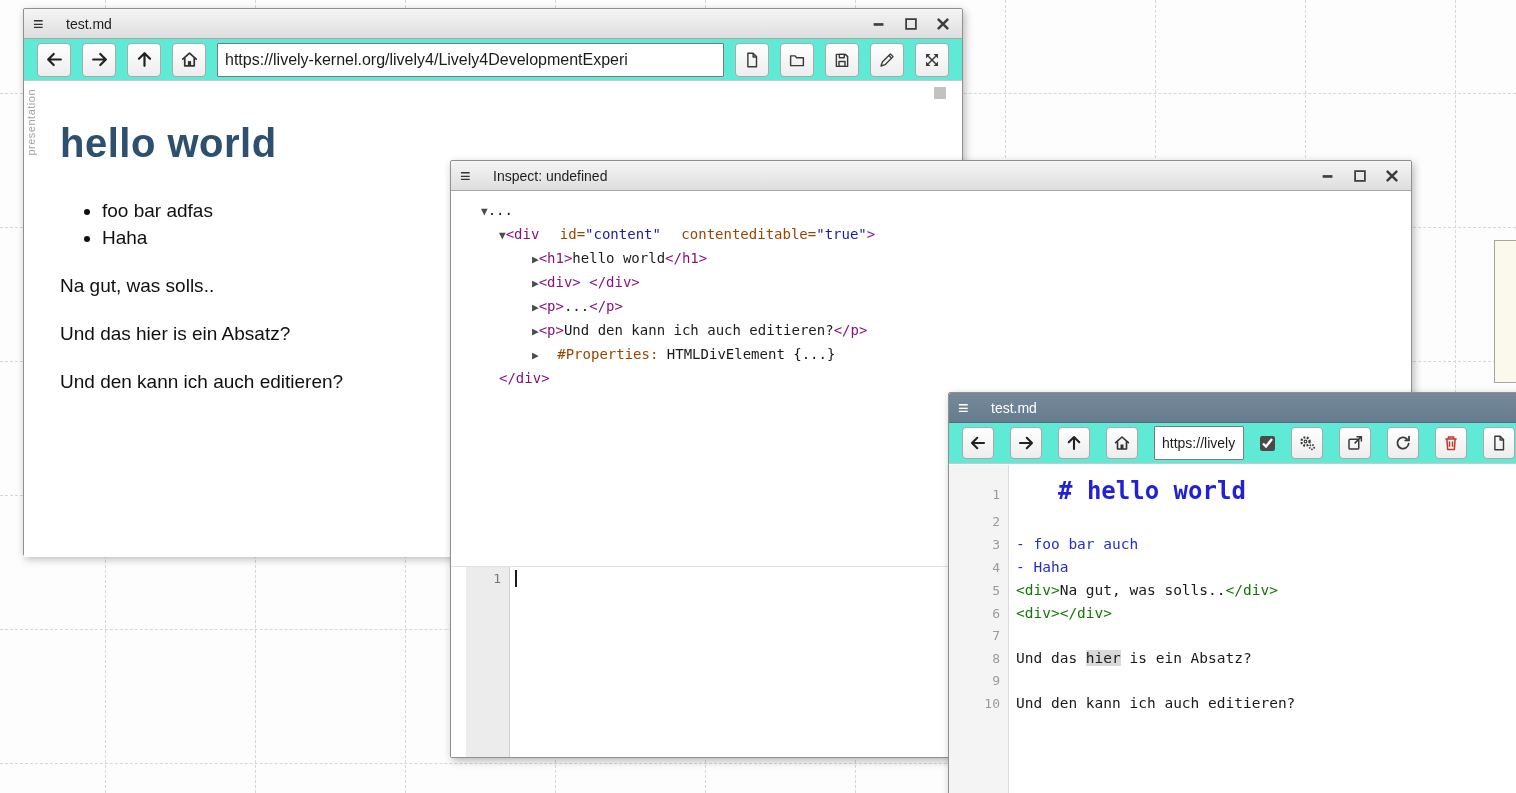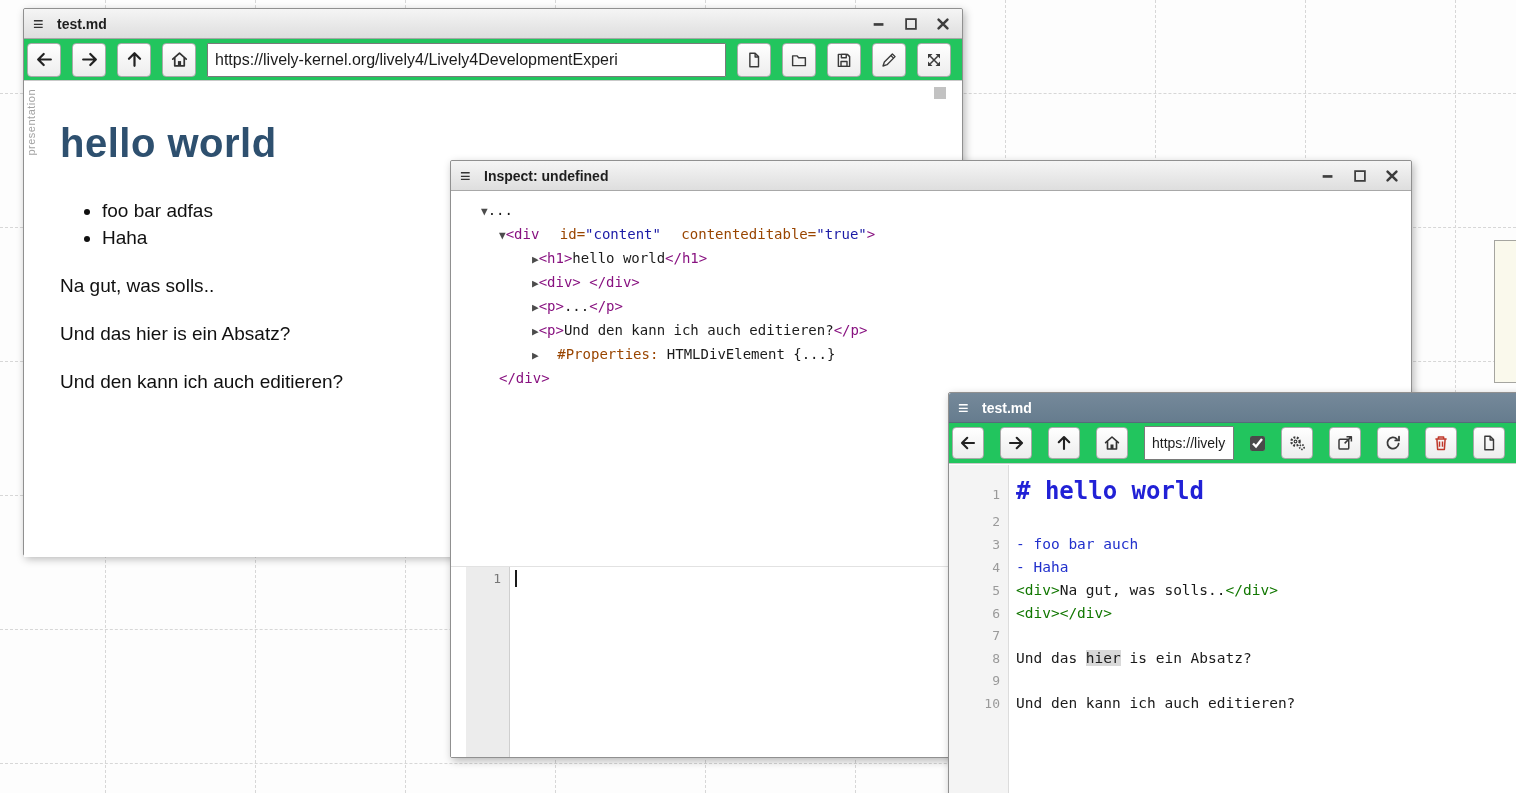--- a/index.html
+++ b/index.html
@@ -13,26 +13,26 @@
   .gridline-h { position:absolute; left:0; right:0; height:0; border-top:1px dashed #d7d7d7; }
   .gridline-v { position:absolute; top:0; bottom:0; width:0; border-left:1px dashed #d7d7d7; }
 
   
   .window { position:absolute; background:#fff; border:1px solid #909090; border-radius:2px;
             box-shadow:2px 3px 9px rgba(0,0,0,.28); }
   .titlebar { height:30px; display:flex; align-items:center; padding:0 9px;
               background:linear-gradient(#f5f5f5,#dedede); border-bottom:1px solid #a8a8a8;
               border-radius:2px 2px 0 0; }
   .hamburger { font-size:18px; font-weight:bold; color:#333; width:24px; cursor:pointer; line-height:1; }
-  .wtitle { font-weight:bold; font-size:14px; color:#1e1e1e; margin-left:0; white-space:nowrap; }
+  .wtitle { font-weight:normal; font-size:14px; color:#1e1e1e; margin-left:9px; white-space:nowrap; }
   .wcontrols { margin-left:auto; display:flex; gap:12px; align-items:center; }
   .wbtn { width:20px; height:18px; display:flex; align-items:center; justify-content:center; cursor:pointer; }
 
-  .toolbar { display:flex; align-items:center; gap:11px; padding:0 3px; height:42px;
-             background:#22c55e; border-bottom:1px solid #c9c9c9; }
+  .toolbar { display:flex; align-items:center; gap:11px; padding:0 13px; height:42px;
+             background:#5eead4; border-bottom:1px solid #c9c9c9; }
   .tbtn { width:34px; height:34px; flex:0 0 auto; border:1px solid #a9a9a9; border-radius:4px;
           background:linear-gradient(#ffffff,#ededed); display:flex; align-items:center; justify-content:center;
           cursor:pointer; padding:0; }
   .urlbox { height:34px; border:1px solid #7a7a7a; border-radius:1px; background:#fff; color:#1c1c1c;
             padding:0 7px; font-family:"Liberation Sans",sans-serif; font-size:16px;
             white-space:nowrap; overflow:hidden; text-overflow:clip; }
 
   
   #md-win { left:23px; top:8px; width:940px; height:548px; z-index:1; }
   #md-win .urlbox { width:519px; }
@@ -80,21 +80,21 @@
   .editor { position:absolute; left:0; right:0; top:72px; bottom:0; background:#fff;
             font-family:"DejaVu Sans Mono", monospace; font-size:14.5px; }
   .editor .gutter-bg { position:absolute; left:0; top:0; bottom:0; width:60px; background:#f4f4f4;
                        border-right:1px solid #dcdcdc; }
   .ed-lines { position:relative; padding-top:10px; }
   .ed-row { display:flex; align-items:baseline; line-height:22px; }
   .ed-row .ln { width:60px; flex:0 0 auto; text-align:right; padding-right:9px; color:#9a9a9a; font-size:13px; }
   .ed-row .lc { padding-left:7px; white-space:pre; }
   .ed-row.h1row { line-height:32px; }
   .h1row .md-header { font-size:24px; font-weight:bold; }
-  .md-header { color:#2121d6; }
+  .md-header { color:#2121d6;margin-left:42px; }
   .md-list   { color:#2130cc; }
   .md-tag    { color:#117700; }
   .md-plain  { color:#1a1a1a; }
   .md-hl     { color:#1a1a1a; background:#d9d9d9; }
 
   
   #peek { position:absolute; left:1494px; top:240px; width:22px; height:143px; background:#faf9ec;
           border:1px solid #a5a5a0; border-right:none; z-index:1; }
 
   svg.ic { display:block; }

